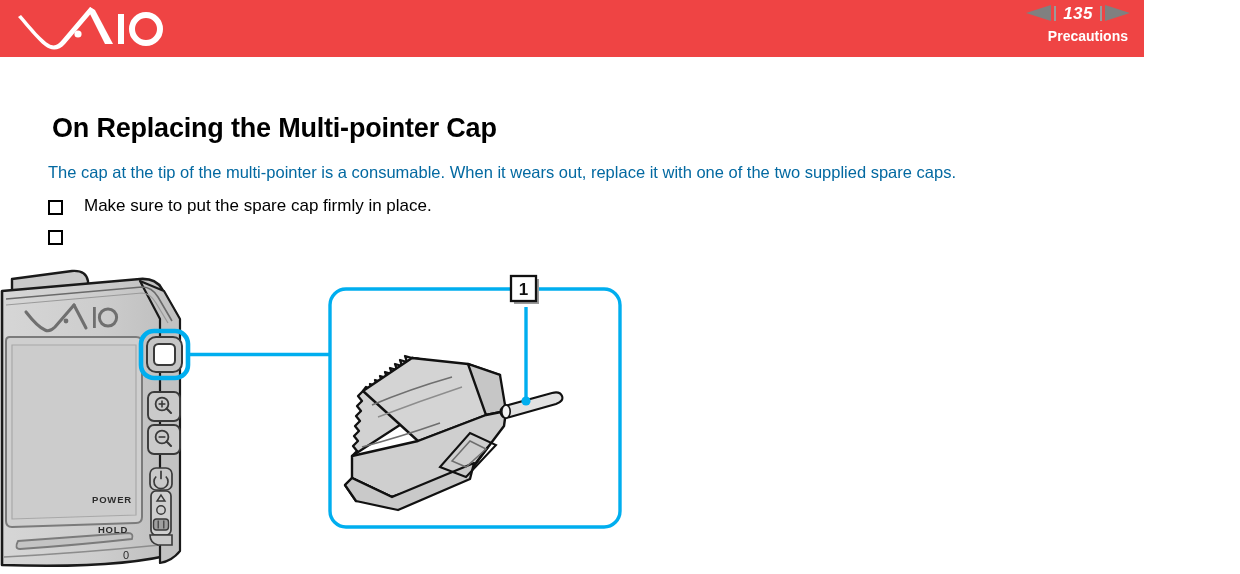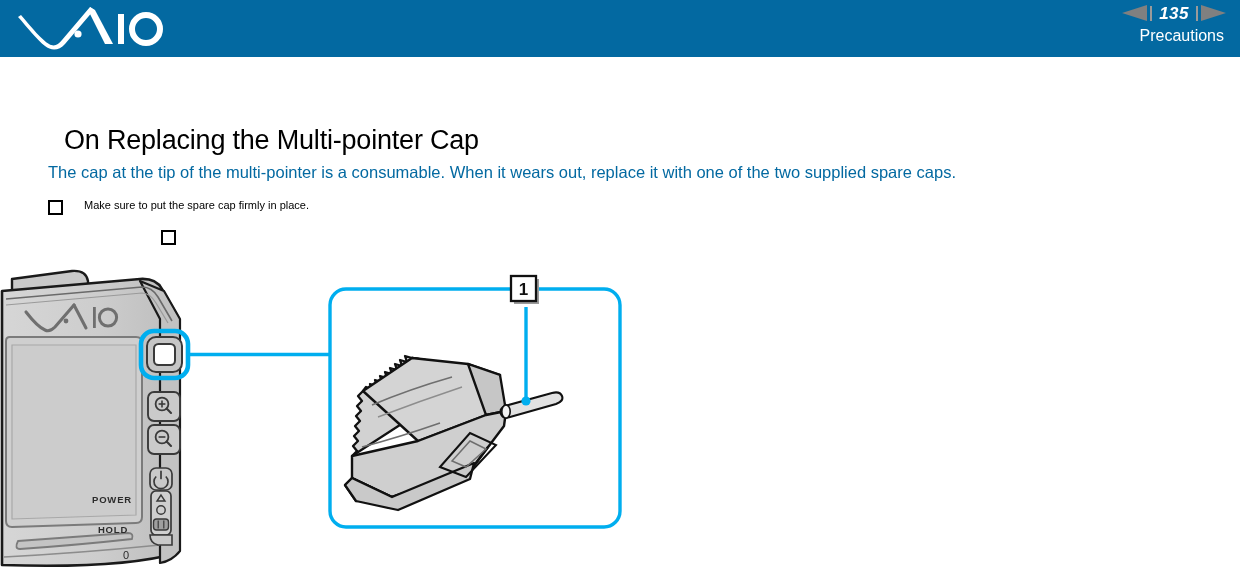--- a/index.html
+++ b/index.html
@@ -15,23 +15,23 @@
     overflow: hidden;
     font-family: "Liberation Sans", sans-serif;
     color: #000000;
     -webkit-font-smoothing: antialiased;
   }
 
   
   .header {
     position: absolute;
     left: 0; top: 0;
-    width: 1240px;
+    width: 1144px;
     height: 57px;
-    background: #0369a1;
+    background: #ef4444;
   }
   .vaio-logo {
     position: absolute;
     left: 18px;
     top: 6px;
     width: 150px;
     height: 45px;
   }
   .nav-cluster {
     position: absolute;
@@ -60,41 +60,41 @@
     line-height: 17px;
     padding: 0 5px;
     letter-spacing: 0.5px;
     font-family: "Liberation Sans", sans-serif;
   }
   .section-title {
     position: absolute;
     right: 16px;
     top: 25px;
     color: #ffffff;
-    font-size: 16px;
-    font-weight: normal;
+    font-size: 14px;
+    font-weight: bold;
     line-height: 22px;
     font-family: "Liberation Sans", sans-serif;
   }
 
   
   .content {
     position: absolute;
     left: 0; top: 57px;
     width: 1240px;
   }
   .doc-heading {
     position: absolute;
     left: 48px;
     top: 51px;
     font-size: 27px;
-    font-weight: normal;
+    font-weight: bold;
     line-height: 32px;
     color: #000000;
-    margin: 16px;
+    margin: 4px;
     letter-spacing: -0.2px;
   }
   .doc-para {
     position: absolute;
     left: 48px;
     top: 105px;
     font-size: 16.5px;
     line-height: 21px;
     color: #0369a1;
     margin: 0;
@@ -104,25 +104,24 @@
     position: absolute;
     left: 48px;
     top: 138px;
     margin: 0;
     padding: 0;
     list-style: none;
   }
   .bullet-item {
     display: flex;
     align-items: flex-start;
-    font-size: 11px;
+    font-size: 17px;
     line-height: 21px;
     height: 30px;
     white-space: nowrap;
-    justify-content: center;
   }
   .bullet-marker {
     display: inline-block;
     width: 11px;
     height: 11px;
     border: 2px solid #000000;
     margin-top: 5px;
     margin-right: 21px;
     flex: none;
   }

